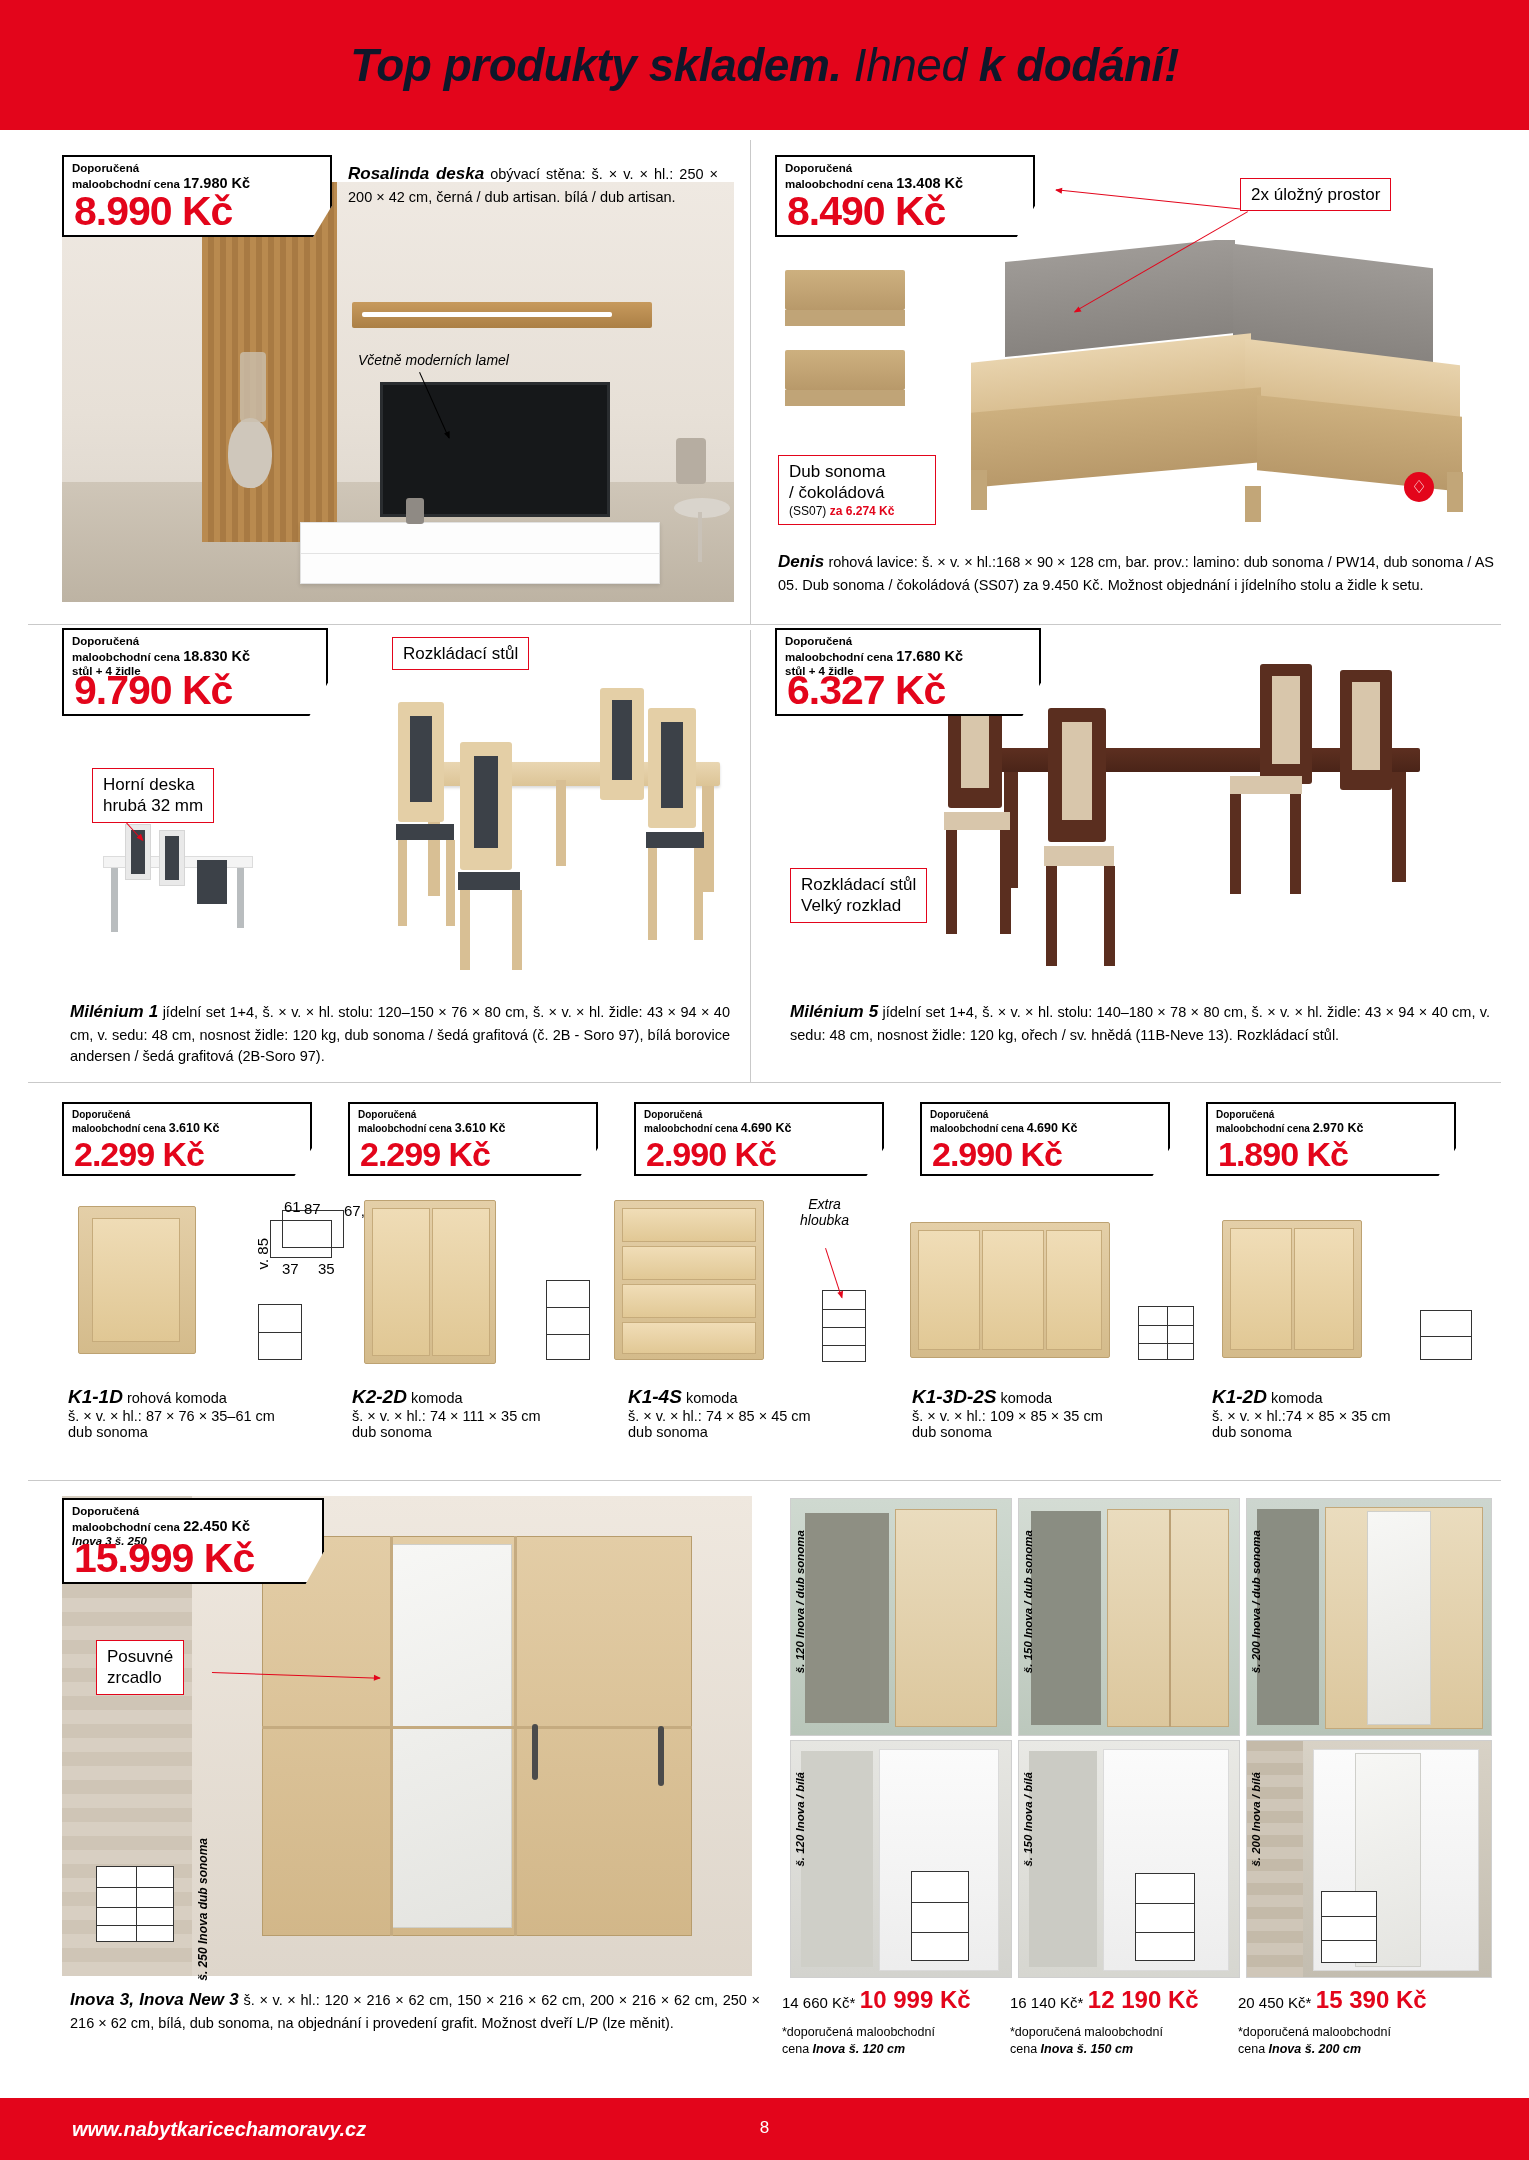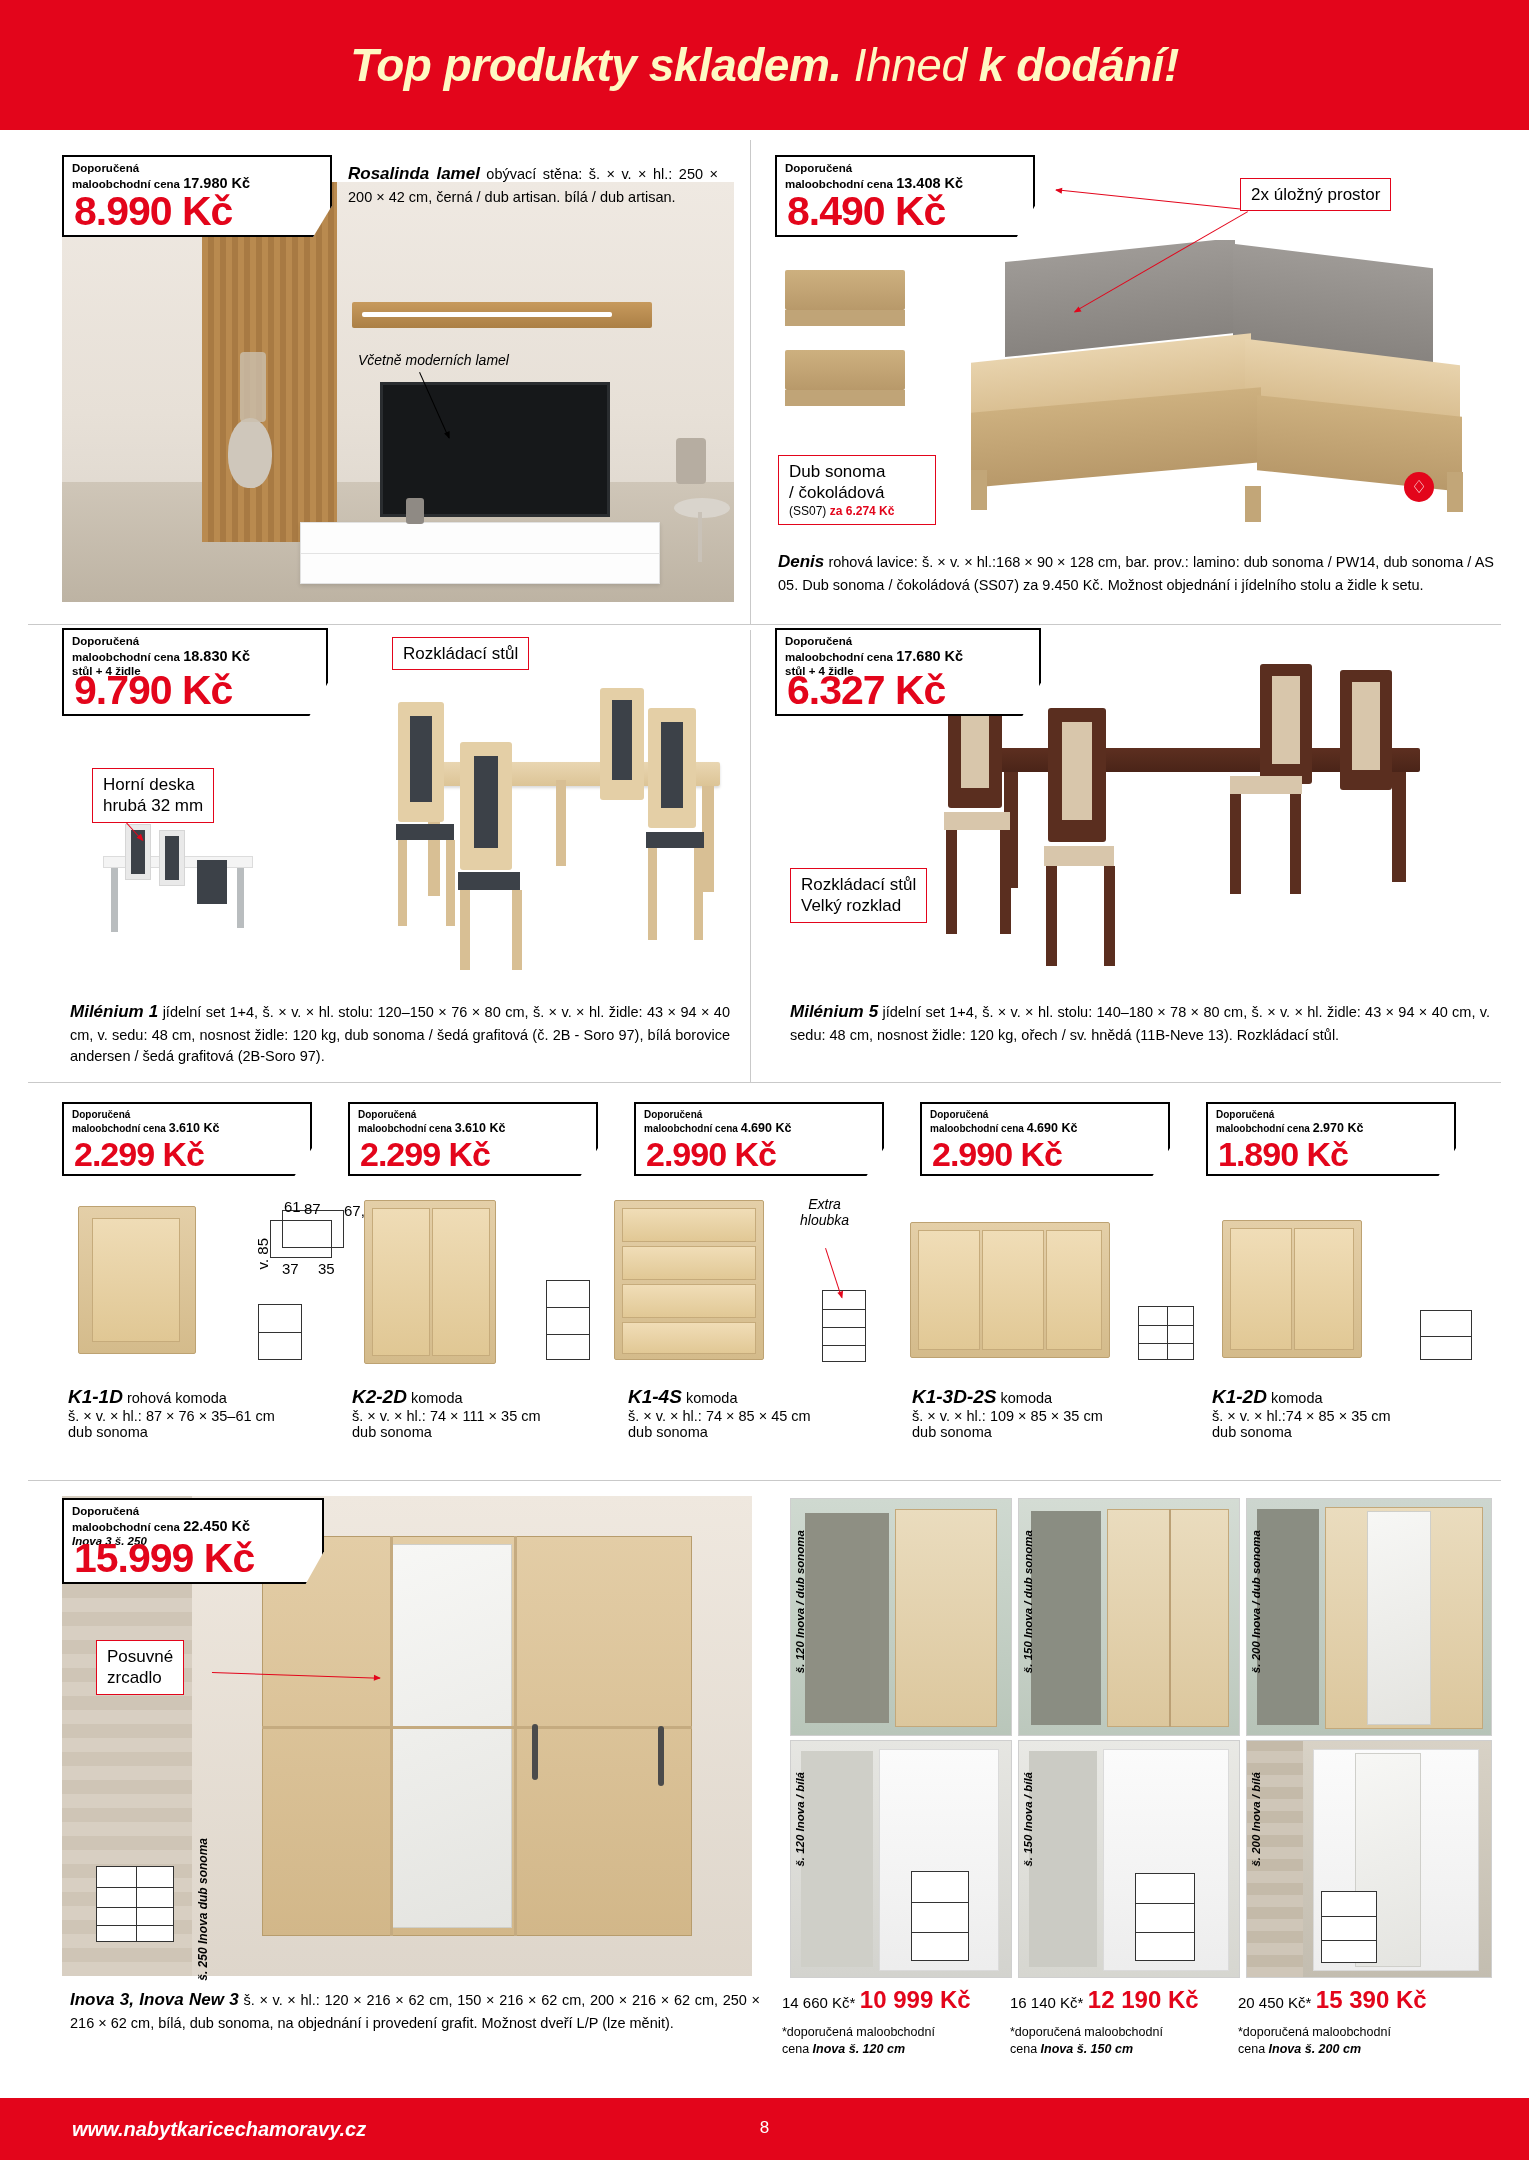--- a/index.html
+++ b/index.html
@@ -11,21 +11,21 @@
     position:relative;
     overflow:hidden;
   }
   
   .header {
     position:absolute; left:0; top:0; width:1529px; height:130px;
     background:#e3051b;
     display:flex; align-items:center; justify-content:center;
   }
   .header-title {
-    color:#fef9c3; font-size:46px; font-weight:bold; font-style:italic;
+    color:#0f172a; font-size:46px; font-weight:bold; font-style:italic;
     letter-spacing:-0.5px; white-space:nowrap;
   }
   .header-title .reg { font-weight:400; }
   
   .footer {
     position:absolute; left:0; bottom:0; width:1529px; height:62px;
     background:#e3051b; color:#fff;
   }
   .footer-url {
     position:absolute; left:72px; top:20px;
@@ -191,21 +191,21 @@
   <div class="flag-inner">
     <div class="flag-rrp">
       <span>Doporučená</span><br>
       <span>maloobchodní cena</span>
       <span class="val">17.980 Kč</span>
     </div>
     <div class="flag-price">8.990 Kč</div>
   </div>
 </div>
 <div class="desc" style="left:348px; top:162px; width:370px;">
-  <span class="name">Rosalinda lamel</span><span> obývací stěna: š. × v. × hl.: 250 × 200 × 42 cm, černá / dub artisan. bílá / dub artisan.</span>
+  <span class="name">Rosalinda deska</span><span> obývací stěna: š. × v. × hl.: 250 × 200 × 42 cm, černá / dub artisan. bílá / dub artisan.</span>
 </div>
 
 <div class="ph" style="left:775px; top:240px; width:700px; height:290px; background:#fff;">
 
   <div class="wood-d" style="left:10px; top:30px; width:120px; height:40px; position:absolute; border-radius:2px;"></div>
   <div style="position:absolute; left:10px; top:70px; width:120px; height:16px; background:#c0a477;"></div>
   <div class="wood-d" style="left:10px; top:110px; width:120px; height:40px; position:absolute; border-radius:2px;"></div>
   <div style="position:absolute; left:10px; top:150px; width:120px; height:16px; background:#c0a477;"></div>
 
   <div class="fabric" style="position:absolute; left:230px; top:10px; width:230px; height:95px; transform:skewY(-6deg);"></div>

